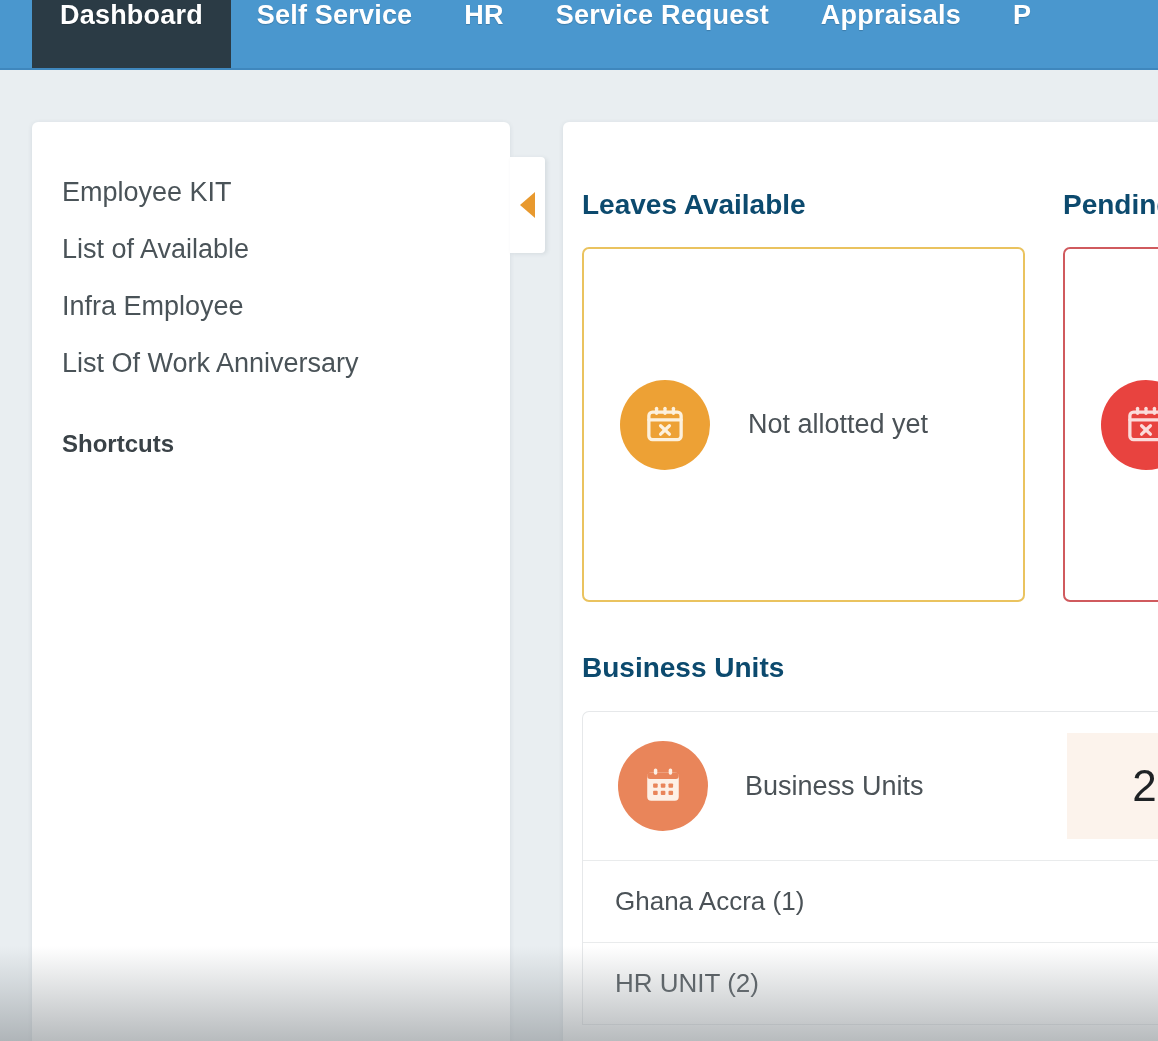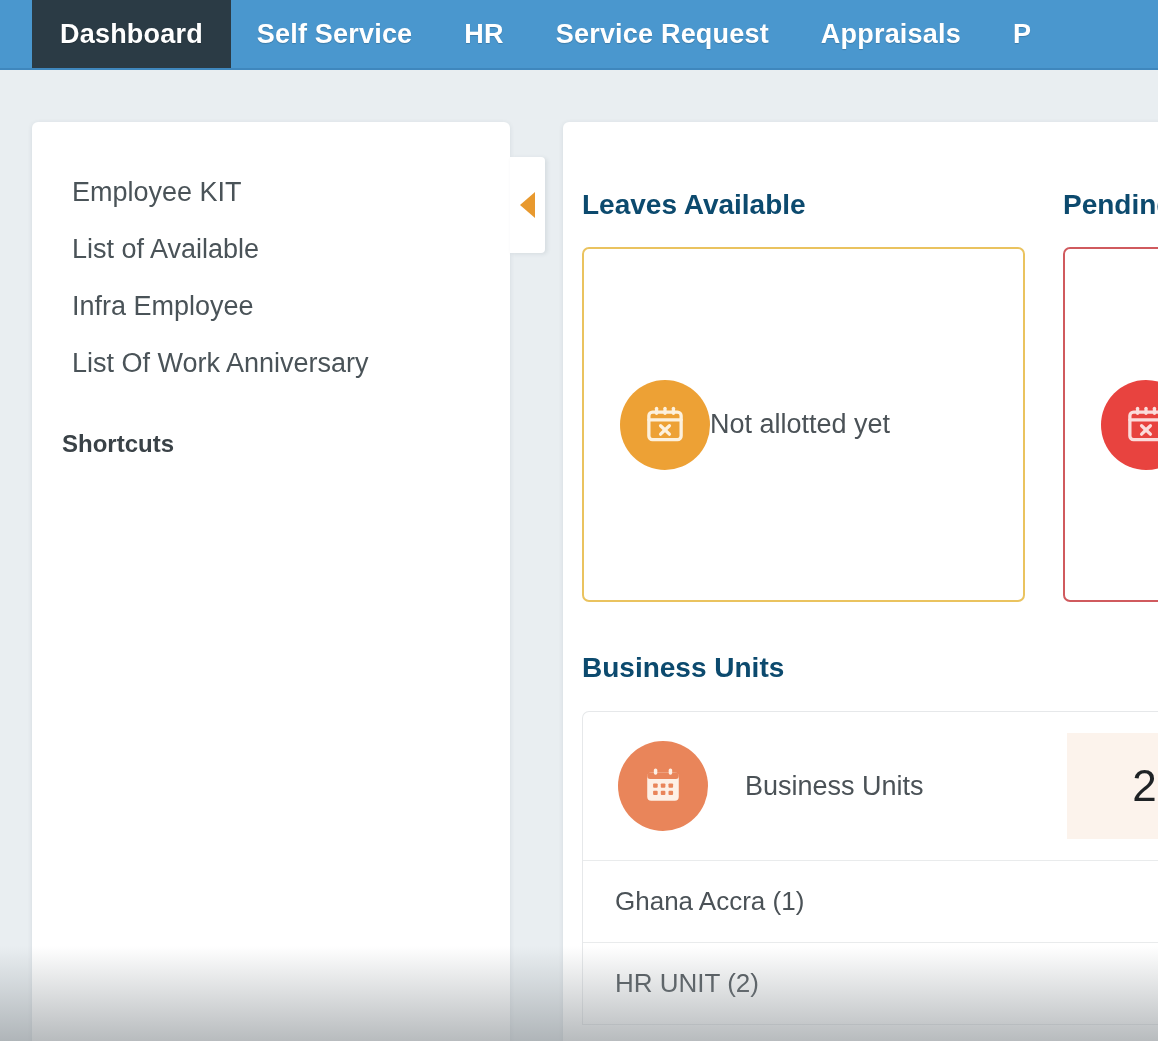--- a/index.html
+++ b/index.html
@@ -16,21 +16,21 @@
   .navbar {
     position:absolute; top:0; left:0; width:1158px; height:70px;
     background:#4a97ce;
     border-bottom:2px solid #3f87bd;
     display:flex; align-items:stretch;
     overflow:hidden;
     z-index:5;
   }
   .nav-spacer { width:32px; flex:0 0 32px; }
   .nav-tab {
-    display:flex; align-items:center; justify-content:center;
+    display:flex; align-items:flex-start; justify-content:center;
     padding:0 26px;
     color:#ffffff;
     font-size:27px;
     font-weight:bold;
     letter-spacing:.2px;
     white-space:nowrap;
     cursor:pointer;
     text-shadow:0 1px 1px rgba(0,0,0,.18);
   }
   .nav-tab.active {
@@ -46,21 +46,21 @@
 
   
   .sidebar-card {
     position:absolute; left:32px; top:52px;
     width:478px; height:940px;
     background:#ffffff;
     border-radius:6px 6px 0 0;
     box-shadow:0 1px 5px rgba(40,60,80,.10);
     padding:42px 0 0 0;
   }
-  .side-list { list-style:none; padding:0 0 0 40px; }
+  .side-list { list-style:none; padding:0 0 0 30px; }
   .side-list li {
     font-size:27px;
     color:#4a5358;
     padding:13px 0;
     cursor:pointer;
     white-space:nowrap;
   }
   .shortcuts-head {
     font-size:24px; font-weight:bold; color:#3a4247;
     padding:38px 0 0 30px;
@@ -120,21 +120,21 @@
   .widget.leaves { border:2px solid #eac35f; }
   .widget.pending { border:2px solid #d05a5e; }
 
   .wcircle {
     width:90px; height:90px; border-radius:50%;
     display:flex; align-items:center; justify-content:center;
     flex:0 0 auto;
   }
   .wcircle.orange { background:#eda135; }
   .wcircle.red { background:#e8433f; }
-  .wtext { font-size:27px; color:#4b5257; white-space:nowrap; }
+  .wtext { font-size:27px; color:#4b5257; padding-left:38px; white-space:nowrap; }
 
   .bu-header-title { padding-top:50px; }
   .bu-card {
     margin:27px 0 0 19px;
     width:640px;
     background:#ffffff;
     border:1px solid #e6e8ea;
     border-right:none;
     border-radius:7px 0 0 0;
     overflow:hidden;

